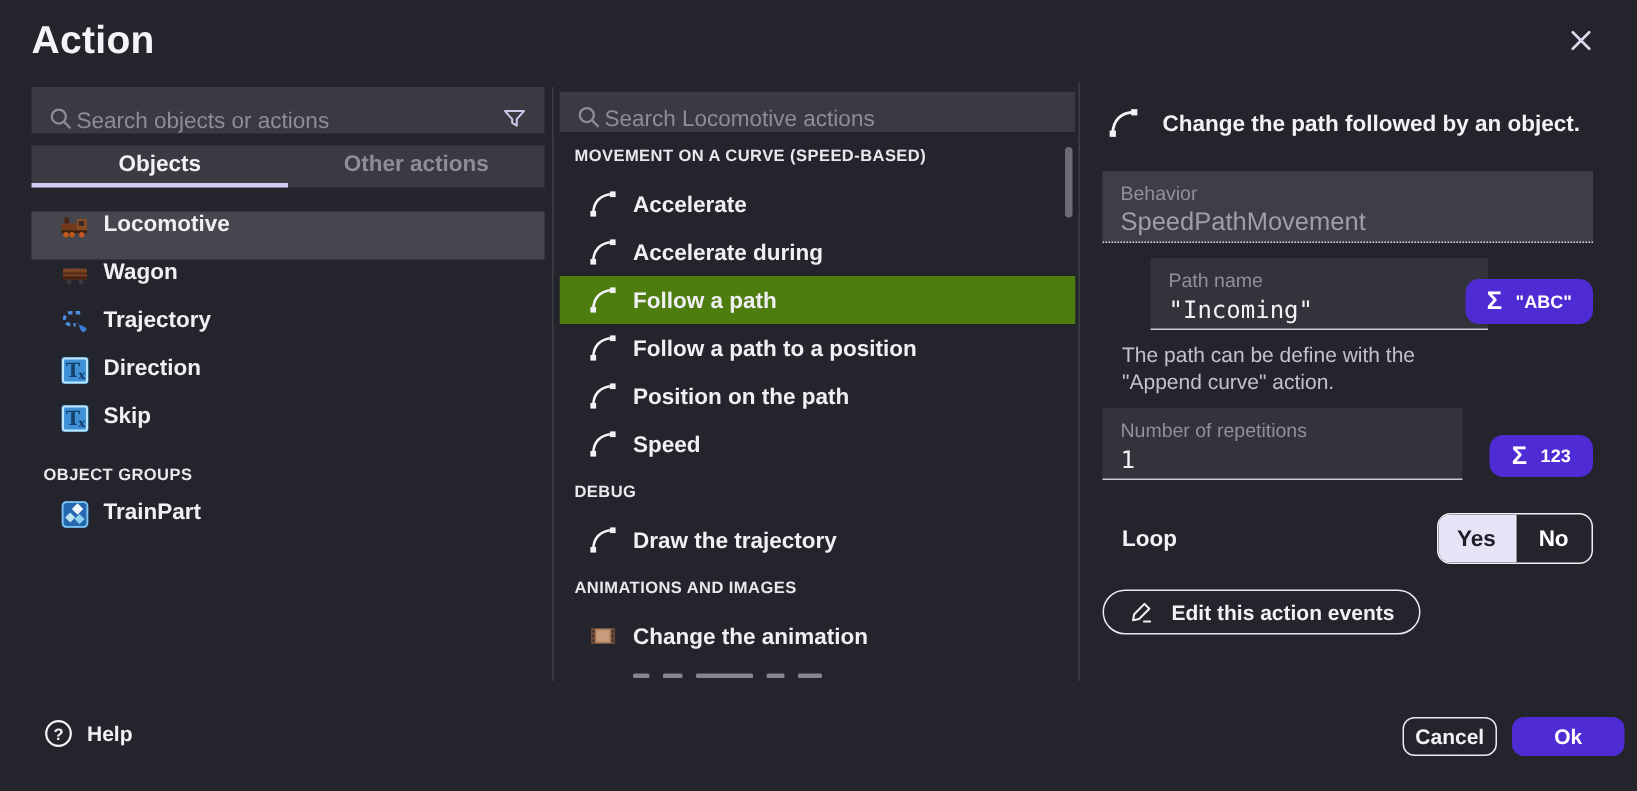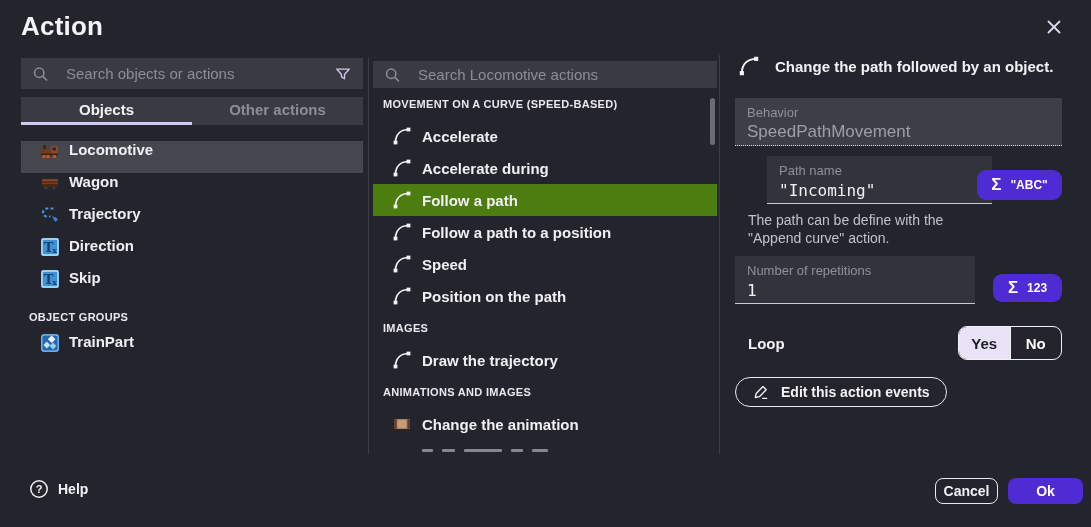--- a/index.html
+++ b/index.html
@@ -13,21 +13,21 @@
 
   
   .vdiv { position:absolute; width:1px; background:#3d3d46; }
   .d1 { left:368px; top:58px; height:396px; }
   .d2 { left:719px; top:55px; height:399px; }
   .icn { width:20px; height:20px; flex:0 0 20px; display:inline-flex; }
   .icn svg { width:100%; height:100%; }
 
   
   .col-left { position:absolute; left:21px; top:58px; width:342px; }
-  .searchbox { height:31px; background:#3a3a43; border-radius:0; display:flex; align-items:center; padding:0 11px; gap:17px; }
+  .searchbox { height:31px; background:#3a3a43; border-radius:0; display:flex; align-items:flex-end; padding:0 11px; gap:2px; }
   .searchbox input { flex:1; background:transparent; border:none; outline:none; color:#e8e7ec; font-size:15px; font-family:"Liberation Sans",sans-serif; }
   .searchbox input::placeholder { color:#8d8d96; }
   .tabs { margin-top:8px; height:28px; display:flex; background:#3a3a43; }
   .tab { flex:1; display:flex; align-items:center; justify-content:center; font-size:15px; font-weight:bold; color:#8d8d96; border-bottom:3px solid transparent; cursor:pointer; }
   .tab.selected { color:#f2f1f4; border-bottom-color:#d2c9f4; }
   .obj-list { margin-top:16px; }
   .row { height:32px; display:flex; align-items:flex-start; padding-left:19px; gap:9px; cursor:pointer; }
   .row.sel { background:#46464f; }
   .row .lbl { font-size:15px; font-weight:bold; color:#f0eff3; white-space:nowrap; }
   .sect { height:32px; display:flex; align-items:center; padding-left:8px; font-size:11px; font-weight:bold; color:#e9e8ee; letter-spacing:.3px; white-space:nowrap; }
@@ -37,21 +37,21 @@
   .col-mid .searchbox { height:27px; }
   .col-mid .sect { padding-left:10px; }
   .mrow { height:32px; display:flex; align-items:center; padding-left:19px; gap:10px; cursor:pointer; }
   .mrow.sel { background:#4d7c0f; }
   .mrow .lbl { font-size:15px; font-weight:bold; color:#f0eff3; white-space:nowrap; }
   .scroll-thumb { position:absolute; right:2px; top:37px; width:5px; height:47px; border-radius:3px; background:#6b6b74; }
   .clipped-bars { display:flex; gap:9px; align-items:flex-start; padding-top:9px; height:32px; margin-left:49px; }
   .clipped-bars i { display:block; height:3px; background:#86868e; border-radius:1px; }
 
   
-  .col-right { position:absolute; left:735px; top:39px; width:327px; }
+  .col-right { position:absolute; left:735px; top:55px; width:327px; }
   .desc { margin-top:13px; display:flex; align-items:center; gap:15px; padding-left:3px; height:28px; }
   .desc .txt { font-size:15px; font-weight:bold; color:#f2f1f4; white-space:nowrap; }
   .field { height:48px; padding:7px 12px 0 12px; }
   .field .flabel { font-size:13px; color:#928f9a; }
   .f-behavior { margin-top:18px; background:#3e3e47; border-bottom:1px dotted #d8d8de; }
   .f-behavior .fvalue { margin-top:2px; font-size:17px; color:#a09ea8; }
   .inrow { position:relative; margin-top:10px; }
   .f-dark { background:#33333c; border-bottom:1px solid #cac8d2; }
   .f-path { width:225px;margin-left:32px; }
   .f-reps { width:240px; }
@@ -248,34 +248,34 @@
       <span class="lbl">Follow a path to a position</span>
     </div>
     <div class="mrow">
       <span class="icn">
           <svg viewBox="0 0 20 20">
             <path d="M3.5 16.5 C3.5 8.5 8.5 3.5 16.5 3.5" fill="none" stroke="#f2f1f4" stroke-width="1.7"></path>
             <rect x="1.6" y="14.6" width="3.8" height="3.8" fill="#f2f1f4"></rect>
             <rect x="14.6" y="1.6" width="3.8" height="3.8" fill="#f2f1f4"></rect>
           </svg>
         </span>
+      <span class="lbl">Position on the path</span>
+    </div>
+    <div class="mrow">
+      <span class="icn">
+          <svg viewBox="0 0 20 20">
+            <path d="M3.5 16.5 C3.5 8.5 8.5 3.5 16.5 3.5" fill="none" stroke="#f2f1f4" stroke-width="1.7"></path>
+            <rect x="1.6" y="14.6" width="3.8" height="3.8" fill="#f2f1f4"></rect>
+            <rect x="14.6" y="1.6" width="3.8" height="3.8" fill="#f2f1f4"></rect>
+          </svg>
+        </span>
       <span class="lbl">Speed</span>
     </div>
-    <div class="mrow">
-      <span class="icn">
-          <svg viewBox="0 0 20 20">
-            <path d="M3.5 16.5 C3.5 8.5 8.5 3.5 16.5 3.5" fill="none" stroke="#f2f1f4" stroke-width="1.7"></path>
-            <rect x="1.6" y="14.6" width="3.8" height="3.8" fill="#f2f1f4"></rect>
-            <rect x="14.6" y="1.6" width="3.8" height="3.8" fill="#f2f1f4"></rect>
-          </svg>
-        </span>
-      <span class="lbl">Position on the path</span>
-    </div>
-
-    <div class="sect">IMAGES</div>
+
+    <div class="sect">DEBUG</div>
 
     <div class="mrow">
       <span class="icn">
           <svg viewBox="0 0 20 20">
             <path d="M3.5 16.5 C3.5 8.5 8.5 3.5 16.5 3.5" fill="none" stroke="#f2f1f4" stroke-width="1.7"></path>
             <rect x="1.6" y="14.6" width="3.8" height="3.8" fill="#f2f1f4"></rect>
             <rect x="14.6" y="1.6" width="3.8" height="3.8" fill="#f2f1f4"></rect>
           </svg>
         </span>
       <span class="lbl">Draw the trajectory</span>

